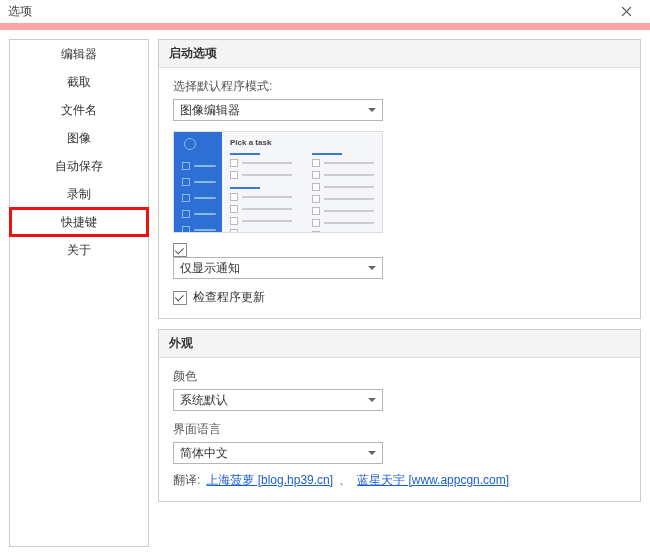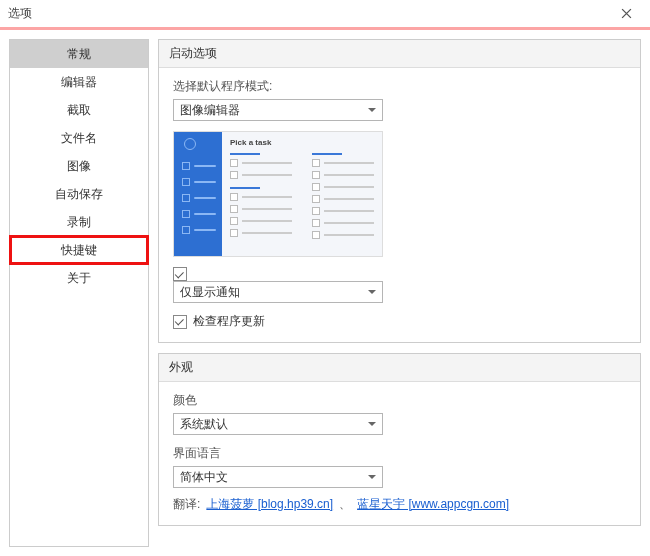--- a/index.html
+++ b/index.html
@@ -12,21 +12,21 @@
     width: 650px;
     height: 556px;
     overflow: hidden;
   }
   .titlebar {
     height: 30px;
     display: flex;
     align-items: center;
     justify-content: space-between;
     padding: 0 8px 0 8px;
-    border-bottom: 3px solid #fca5a5;
+    border-bottom: 7px solid #fca5a5;
   }
   .titlebar .title { color: #444; }
   .titlebar .close {
     width: 32px; height: 22px;
     display: flex; align-items: center; justify-content: center;
     color: #555;
     cursor: default;
   }
   .close svg { width: 11px; height: 11px; }
   .content {
@@ -61,21 +61,21 @@
   }
   .panel {
     border: 1px solid #ccc;
     margin-bottom: 10px;
     background: #fff;
   }
   .panel-header {
     background: #f4f4f4;
     border-bottom: 1px solid #ddd;
     padding: 5px 10px;
-    font-weight: normal;
+    font-weight: bold;
     color: #333;
   }
   .panel-body {
     padding: 10px 14px 12px 14px;
   }
   .field-label {
     color: #555;
     margin-bottom: 4px;
   }
   .select {
@@ -91,21 +91,21 @@
     cursor: default;
   }
   .select .caret {
     width: 0; height: 0;
     border-left: 4px solid transparent;
     border-right: 4px solid transparent;
     border-top: 4px solid #666;
   }
   .preview {
     width: 210px;
-    height: 126px;
+    height: 102px;
     margin-top: 10px;
     border: 1px solid #ddd;
     background: #fff;
     display: flex;
     overflow: hidden;
   }
   .preview .pside {
     width: 48px;
     background: #2d6fd2;
     position: relative;
@@ -163,23 +163,20 @@
   <span class="close">
     <svg viewBox="0 0 10 10">
         <path d="M1 1 L9 9 M9 1 L1 9" stroke="#555" stroke-width="1.2" fill="none"></path>
       </svg>
   </span>
 </div>
 
 <div class="content">
 
   <div class="sidebar">
-    <div class="nav-item active">
-        <span>常规</span>
-      </div>
     <div class="nav-item">
         <span>编辑器</span>
       </div>
     <div class="nav-item">
         <span>截取</span>
       </div>
     <div class="nav-item">
         <span>文件名</span>
       </div>
     <div class="nav-item">

